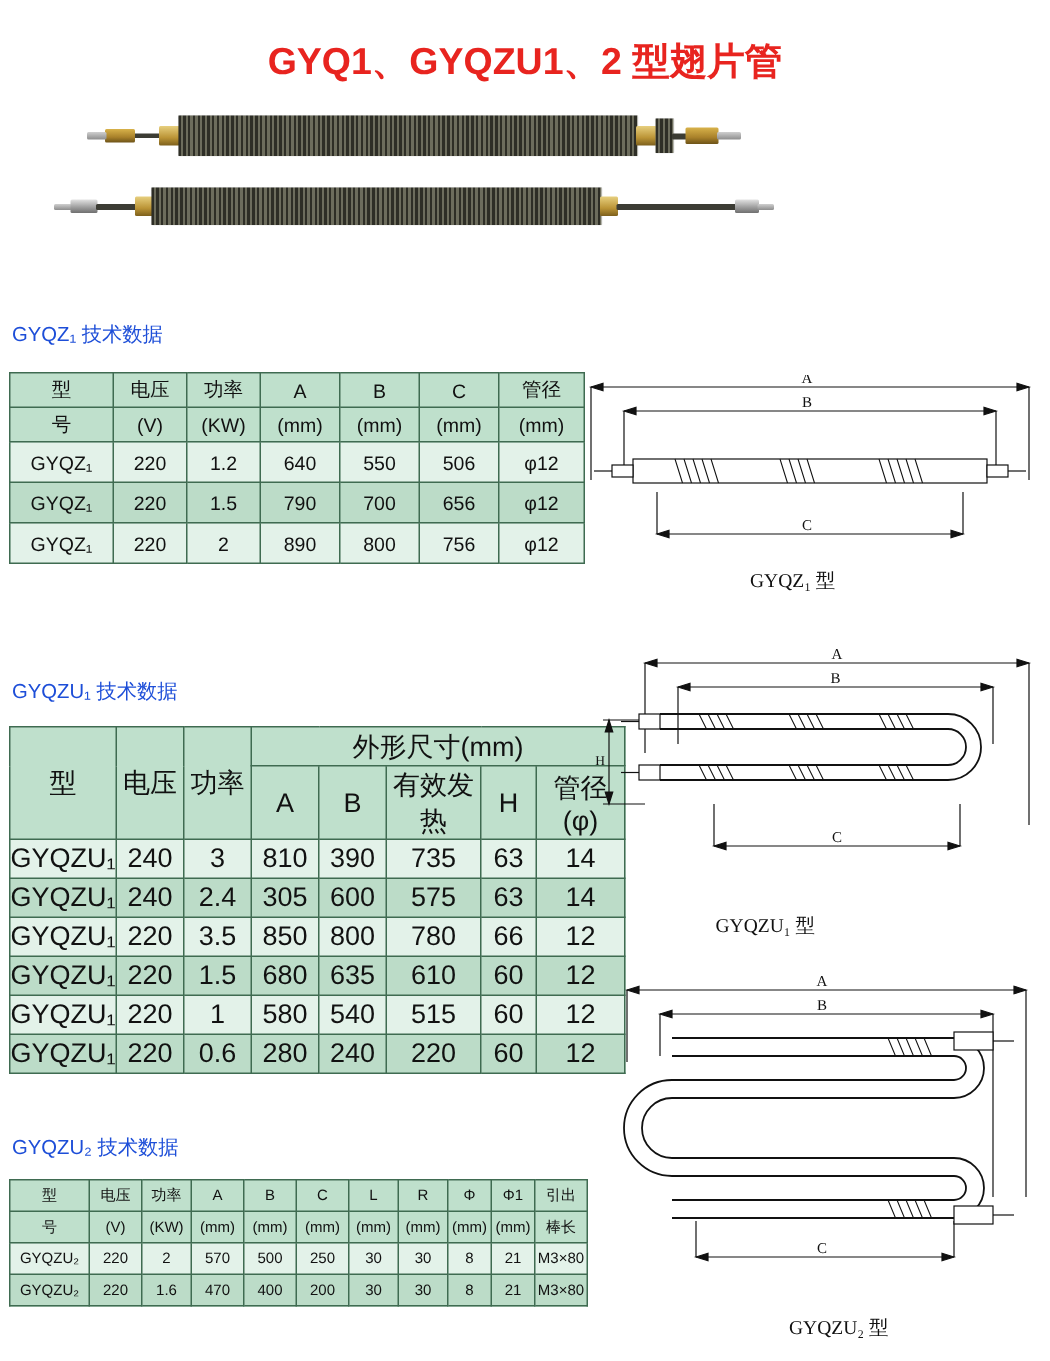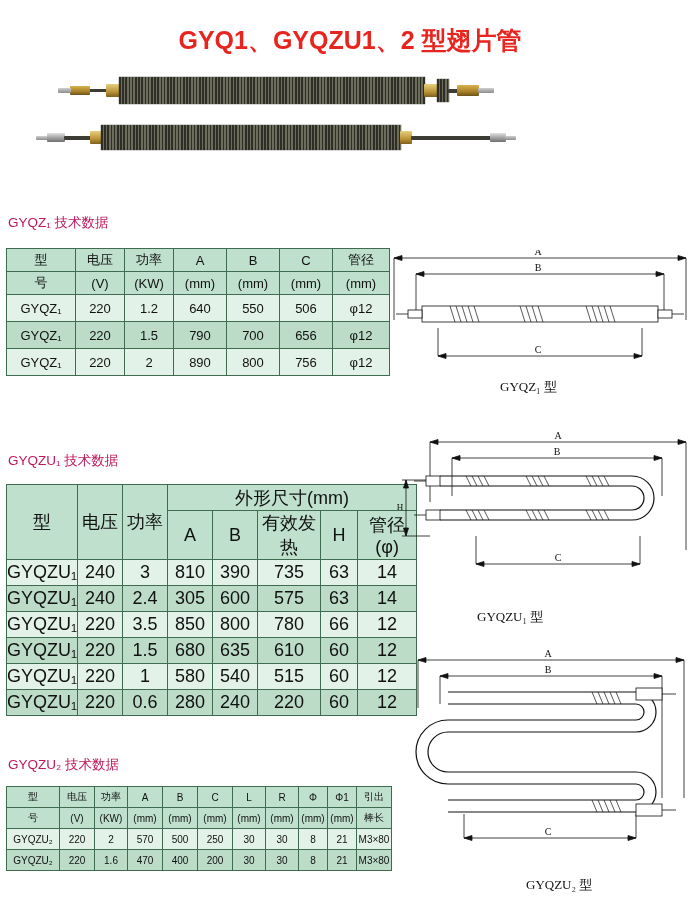--- a/index.html
+++ b/index.html
@@ -48,21 +48,21 @@
     border-radius:1px;
   }
   .tip {
     position:absolute; background:linear-gradient(to bottom,#cfcfcf,#8d8d8d);
     border-radius:1px;
   }
 
   
   .caption {
     position:absolute;
-    font-size:13.5px; color:#be185d;
+    font-size:13.5px; color:#1d4ed8;
     font-family:"Liberation Sans", sans-serif;
   }
 
   
   table.spec {
     border-collapse:collapse;
     position:absolute;
     background:#cfe7d8;
     font-family:"Liberation Sans", sans-serif;
   }

